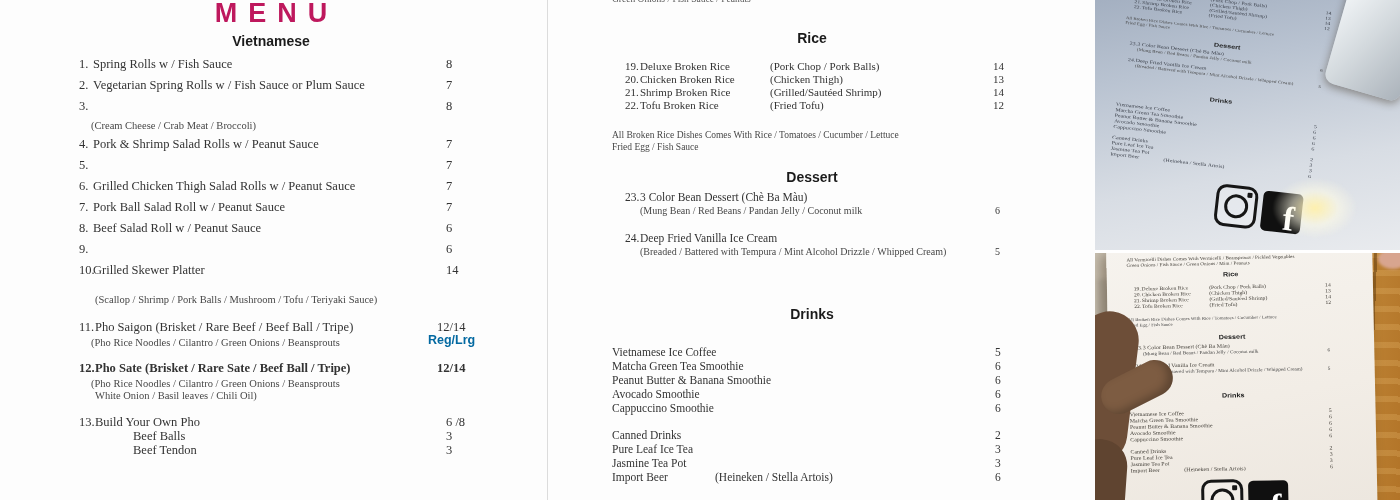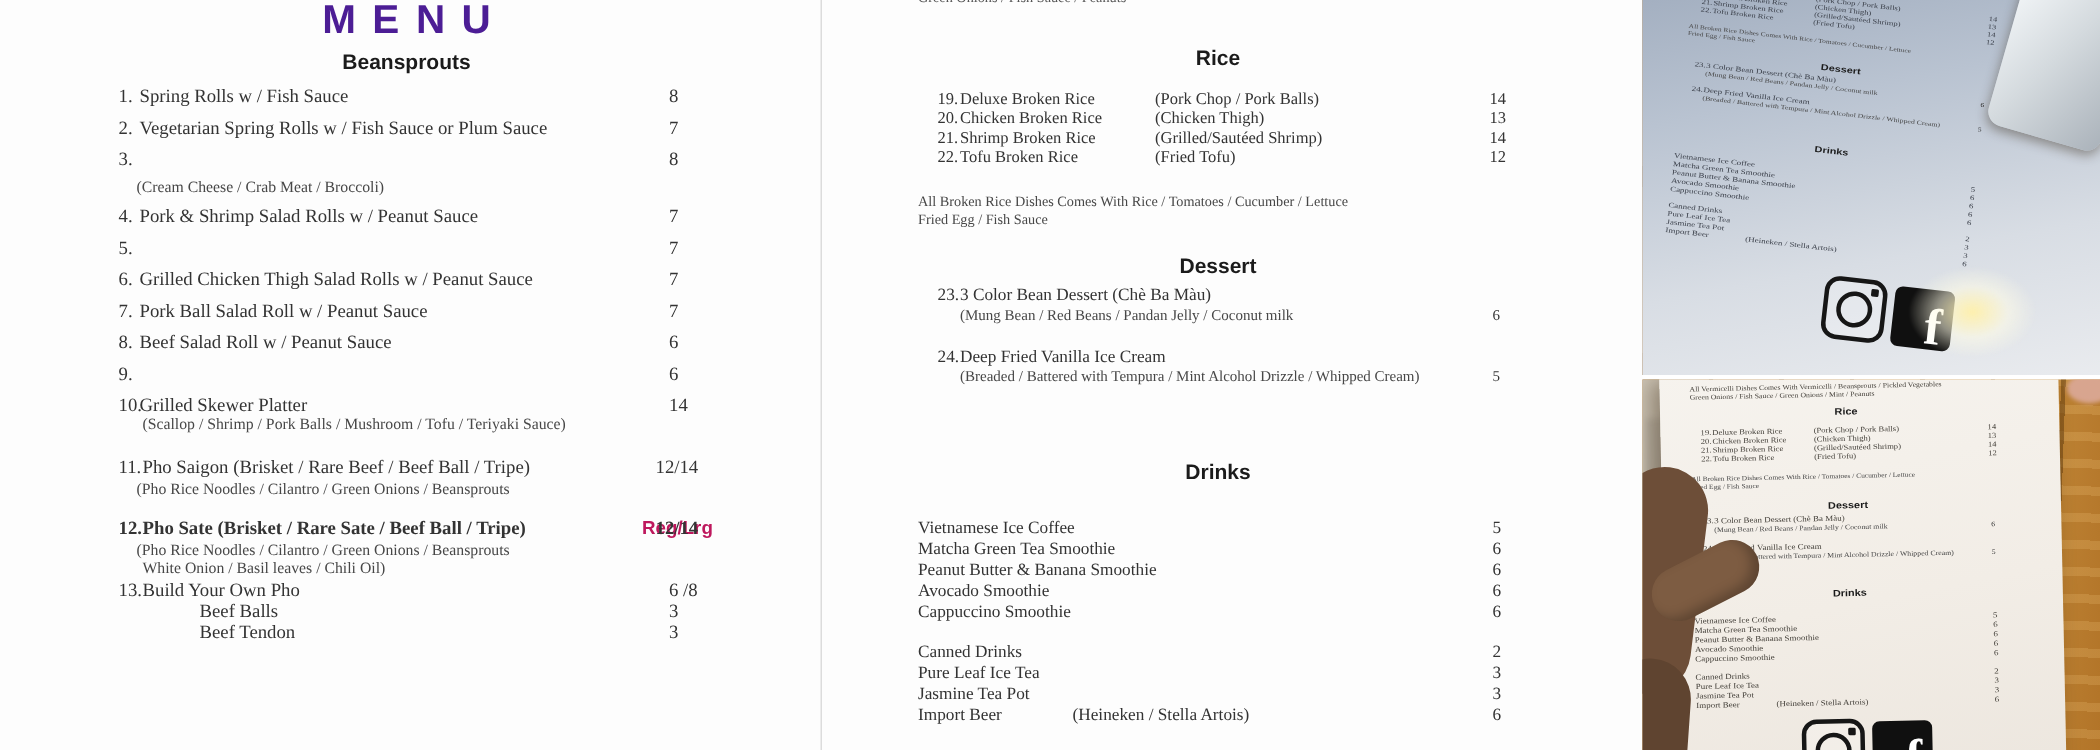--- a/index.html
+++ b/index.html
@@ -4,33 +4,33 @@
 <style>
   html,body{margin:0;padding:0;}
   #stage{position:relative;width:1400px;height:500px;background:#ffffff;overflow:hidden;
          font-family:"Liberation Serif",serif;color:#333;}
   
   .scan{position:absolute;left:0;top:0;width:1095px;height:500px;background:#fdfdfd;}
   .divider{position:absolute;left:547px;top:0;width:1px;height:500px;background:#dcdcdc;}
   .col1{position:absolute;left:75px;top:0;width:392px;}
   .col2{position:absolute;left:612px;top:0;width:400px;}
   .menu-title{font:bold 27px/26px "Liberation Sans",sans-serif;letter-spacing:11px;
-              text-align:center;color:#4c1d95;padding-left:11px;margin-bottom:8px;white-space:nowrap;}
+              text-align:center;color:#be185d;padding-left:11px;margin-bottom:8px;white-space:nowrap;}
   .sec-h{font:bold 14px/14px "Liberation Sans",sans-serif;color:#1b1b1b;text-align:center;}
   .sec-h16{font:bold 14px/16px "Liberation Sans",sans-serif;color:#1b1b1b;text-align:center;}
   
   .ar{position:relative;height:21px;font:12.5px/15px "Liberation Serif",serif;white-space:nowrap;}
   .ar .num{position:absolute;left:4px;}
   .ar .nm{position:absolute;left:18px;}
   .pr{position:absolute;left:371px;}
   .asub{position:relative;height:17px;font:10.5px/12px "Liberation Serif",serif;color:#474747;padding-left:16px;white-space:nowrap;}
-  .asub10{position:relative;height:13px;font:10.5px/12px "Liberation Serif",serif;color:#474747;padding-left:20px;white-space:nowrap;}
+  .asub10{position:relative;height:13px;font:10.5px/12px "Liberation Serif",serif;color:#474747;padding-left:20px;white-space:nowrap;margin-top:16px;}
   .ar10{position:relative;height:15px;font:12.5px/15px "Liberation Serif",serif;white-space:nowrap;}
   .ar10 .num{position:absolute;left:4px;} .ar10 .nm{position:absolute;left:18px;}
-  .reglrg{position:absolute;left:353px;top:333px;font:bold 12.5px/14px "Liberation Sans",sans-serif;color:#be185d;margin-top:12px;}
+  .reglrg{position:absolute;left:353px;top:333px;font:bold 12.5px/14px "Liberation Sans",sans-serif;color:#0369a1;}
   .sr{position:relative;height:14px;font:12.5px/14px "Liberation Serif",serif;white-space:nowrap;}
   .sr .num{position:absolute;left:4px;} .sr .nm{position:absolute;left:20px;}
   .sr .spr{position:absolute;left:362px;}
   .ssub{position:relative;height:12px;font:10.5px/12px "Liberation Serif",serif;color:#474747;padding-left:16px;white-space:nowrap;}
   .ssub2{padding-left:20px;}
   .addon{position:relative;height:14px;font:12.5px/14px "Liberation Serif",serif;white-space:nowrap;}
   .addon .nm{position:absolute;left:58px;} .addon .pr{left:371px;}
   
   .block{position:absolute;left:0;width:400px;}
   .cutnote{position:absolute;left:0;top:-6px;font:9.5px/11px "Liberation Serif",serif;color:#555;white-space:nowrap;}
@@ -94,21 +94,21 @@
 </head>
 <body>
 
 <div id="stage">
 
   <div class="scan">
     <div class="divider"></div>
 
     <div class="col1">
       <div class="menu-title">MENU</div>
-      <div class="sec-h" style="margin-bottom:9px;">Beansprouts</div>
+      <div class="sec-h" style="margin-bottom:9px;">Vietnamese</div>
 
       <div class="ar">
         <span class="num">1.</span>
         <span class="nm">Spring Rolls w / Fish Sauce</span>
         <span class="pr">8</span>
       </div>
       <div class="ar">
         <span class="num">2.</span>
         <span class="nm">Vegetarian Spring Rolls w / Fish Sauce or Plum Sauce</span>
         <span class="pr">7</span>
@@ -163,21 +163,21 @@
       <div class="ssub" style="margin-top:3px;">(Pho Rice Noodles / Cilantro / Green Onions / Beansprouts</div>
 
       <div class="sr" style="margin-top:12px;font-weight:bold;">
         <span class="num">12.</span>
         <span class="nm">Pho Sate (Brisket / Rare Sate / Beef Ball / Tripe)</span>
         <span class="spr">12/14</span>
       </div>
       <div class="ssub" style="margin-top:3px;">(Pho Rice Noodles / Cilantro / Green Onions / Beansprouts</div>
       <div class="ssub ssub2">White Onion / Basil leaves / Chili Oil)</div>
 
-      <div class="sr" style="">
+      <div class="sr" style="margin-top:13px;">
         <span class="num">13.</span>
         <span class="nm">Build Your Own Pho</span>
         <span class="pr">6 /8</span>
       </div>
       <div class="addon">
         <span class="nm">Beef Balls</span>
         <span class="pr">3</span>
       </div>
       <div class="addon">
         <span class="nm">Beef Tendon</span>

